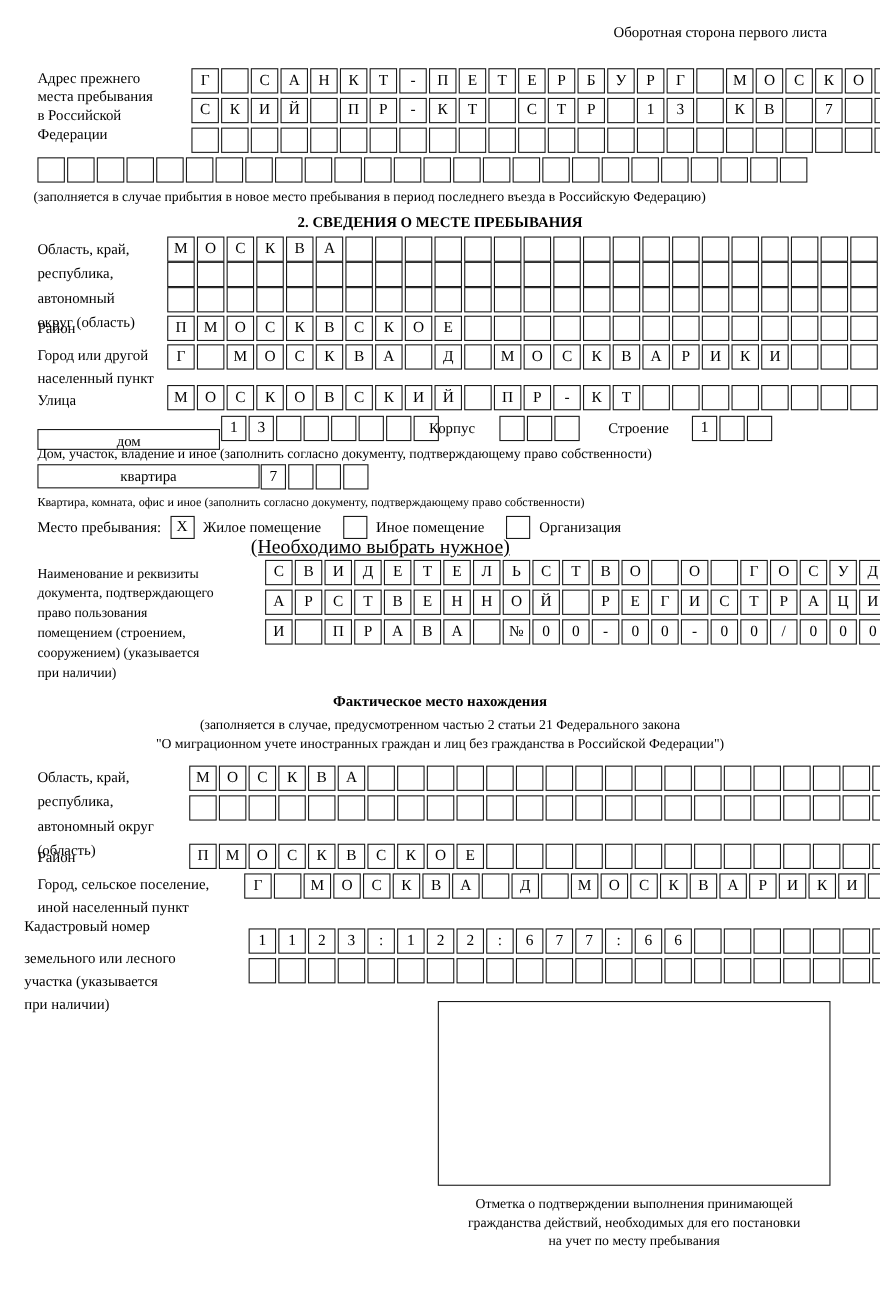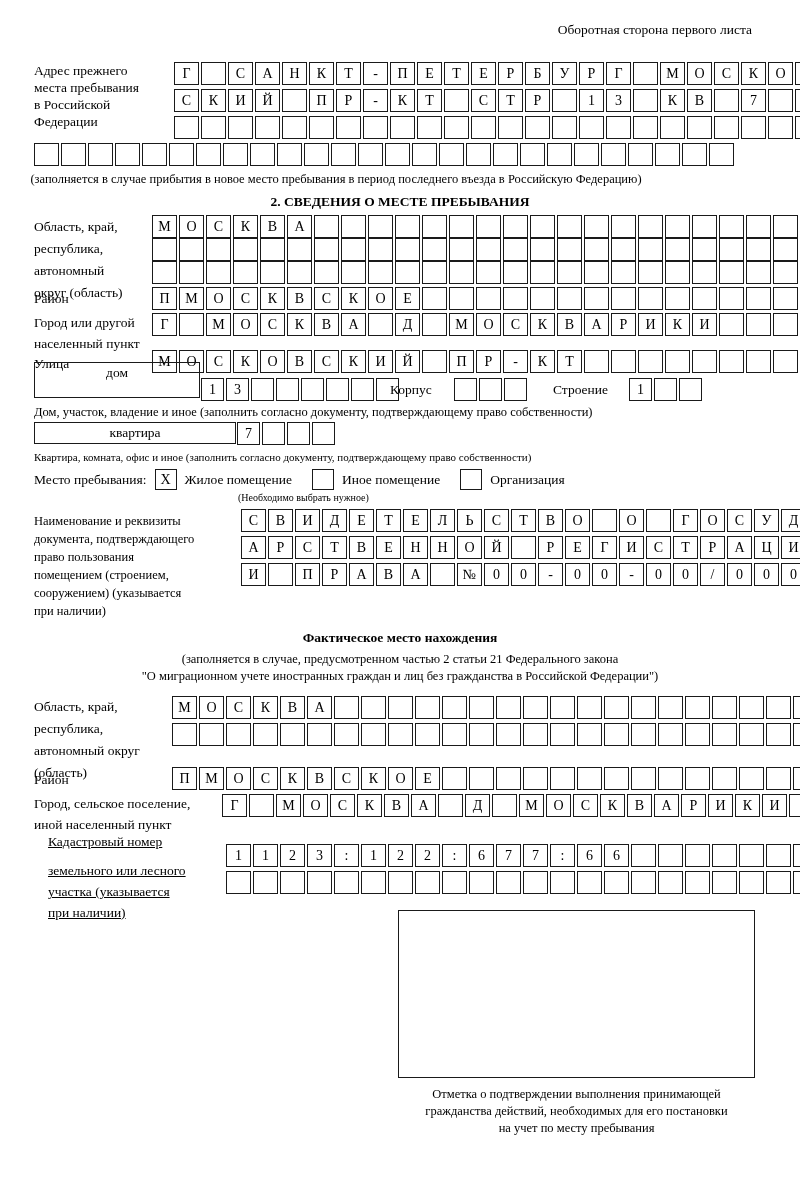--- a/index.html
+++ b/index.html
@@ -392,21 +392,21 @@
       <div class="cell"></div>
       <div class="cell"></div>
       <div class="cell"></div>
       <div class="cell"></div>
       <div class="cell"></div>
       <div class="cell"></div>
       <div class="cell"></div>
       <div class="cell"></div>
     </div>
 
-  <div class="boxline" style="left:34px; top:362px; width:166px; height:36px; line-height:20px;">дом</div>
+  <div class="boxline" style="left:34px; top:390px; width:166px; height:19px; line-height:20px;">дом</div>
   <div class="cells" id="s2-house" style="left:201px; top:378px;">
       <div class="cell" style="width: 23px;">1</div>
       <div class="cell" style="width: 23px;">3</div>
       <div class="cell" style="width: 23px;"></div>
       <div class="cell" style="width: 23px;"></div>
       <div class="cell" style="width: 23px;"></div>
       <div class="cell" style="width: 23px;"></div>
       <div class="cell" style="width: 23px;"></div>
       <div class="cell" style="width: 23px;"></div>
     </div>
@@ -437,21 +437,21 @@
 
   <div class="inline-row" style="left:34px; top:469px;">
     <span>Место пребывания:</span>
     <span class="checkbox">X</span>
     <span>Жилое помещение</span>
     <span class="checkbox" style="margin-left:12px"></span>
     <span>Иное помещение</span>
     <span class="checkbox" style="margin-left:12px"></span>
     <span>Организация</span>
   </div>
-  <div class="label" style="left:238px; top:489px; font-size:10px;">(Необходимо выбрать нужное)</div>
+  <div class="label" style="left:228px; top:489px; font-size:18px;text-decoration:underline;">(Необходимо выбрать нужное)</div>
 
   <div class="label" style="left:34px; top:512px; font-size:12.5px; line-height:18px;">
     <div>Наименование и реквизиты</div>
     <div>документа, подтверждающего</div>
     <div>право пользования</div>
     <div>помещением (строением,</div>
     <div>сооружением) (указывается</div>
     <div>при наличии)</div>
   </div>
 
@@ -638,21 +638,21 @@
       <div class="cell">К</div>
       <div class="cell">В</div>
       <div class="cell">А</div>
       <div class="cell">Р</div>
       <div class="cell">И</div>
       <div class="cell">К</div>
       <div class="cell">И</div>
       <div class="cell"></div>
     </div>
 
-  <div class="label" style="left:48px; top:833px;text-decoration:underline;">
+  <div class="label" style="left:22px; top:833px;">
     <div>Кадастровый номер</div>
     <div style="margin-top:12px">земельного или лесного</div>
     <div style="margin-top:4px">участка (указывается</div>
     <div style="margin-top:4px">при наличии)</div>
   </div>
   <div class="cells" id="al-cad-0" style="left:226px; top:844px;">
       <div class="cell">1</div>
       <div class="cell">1</div>
       <div class="cell">2</div>
       <div class="cell">3</div>

